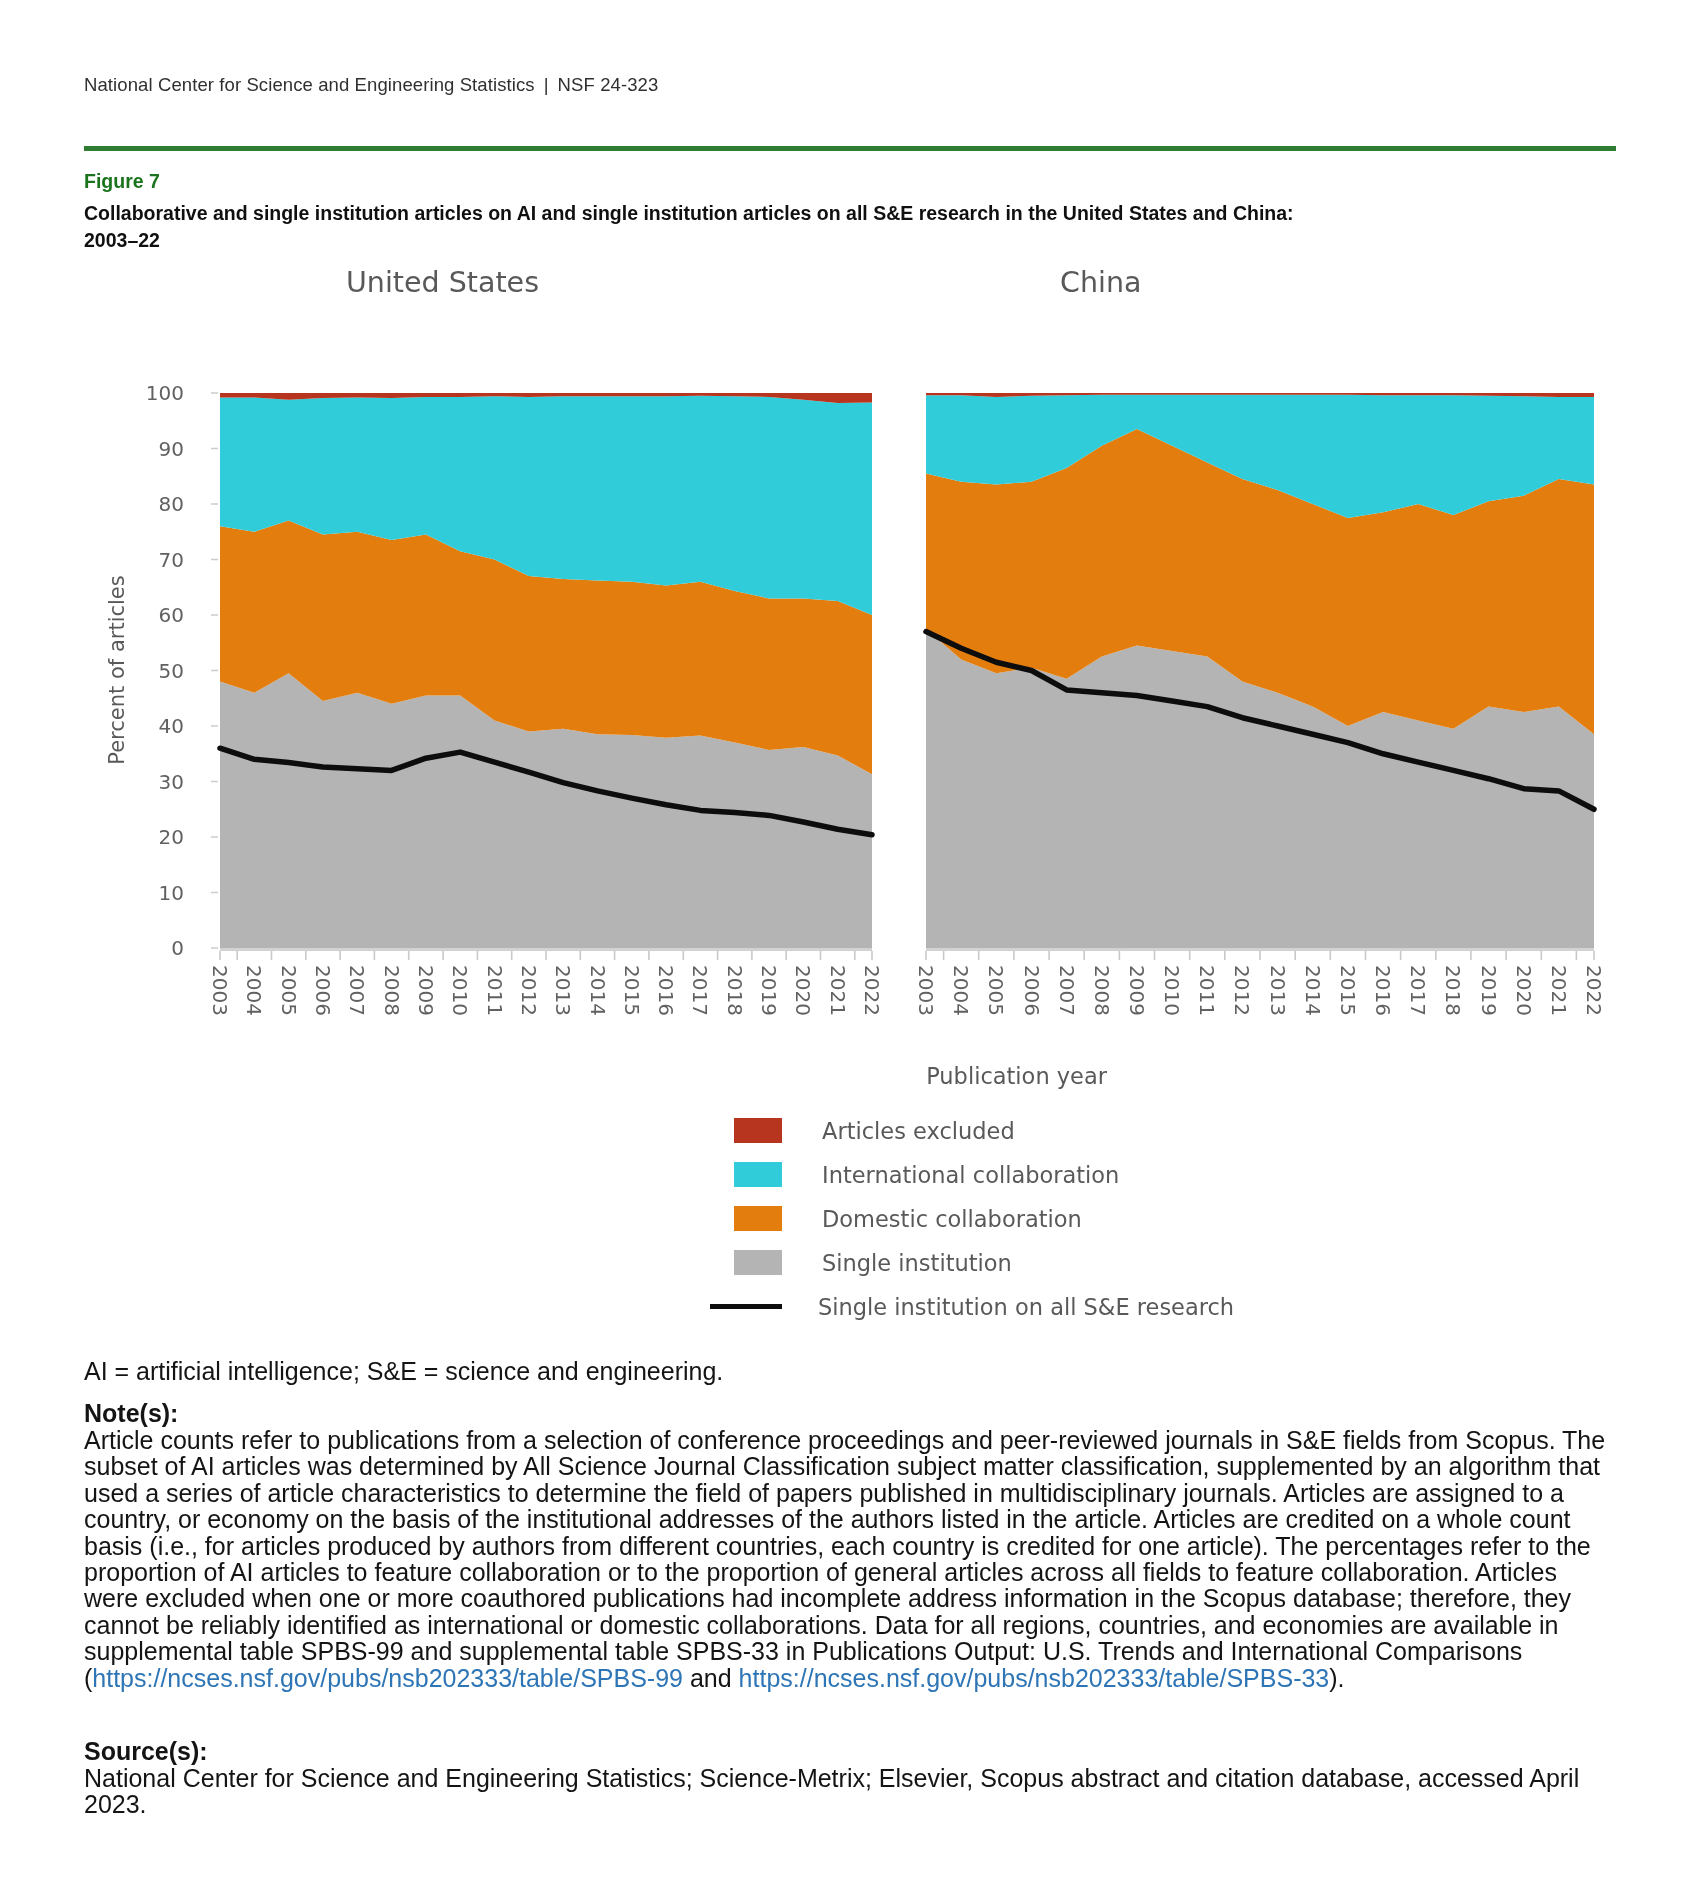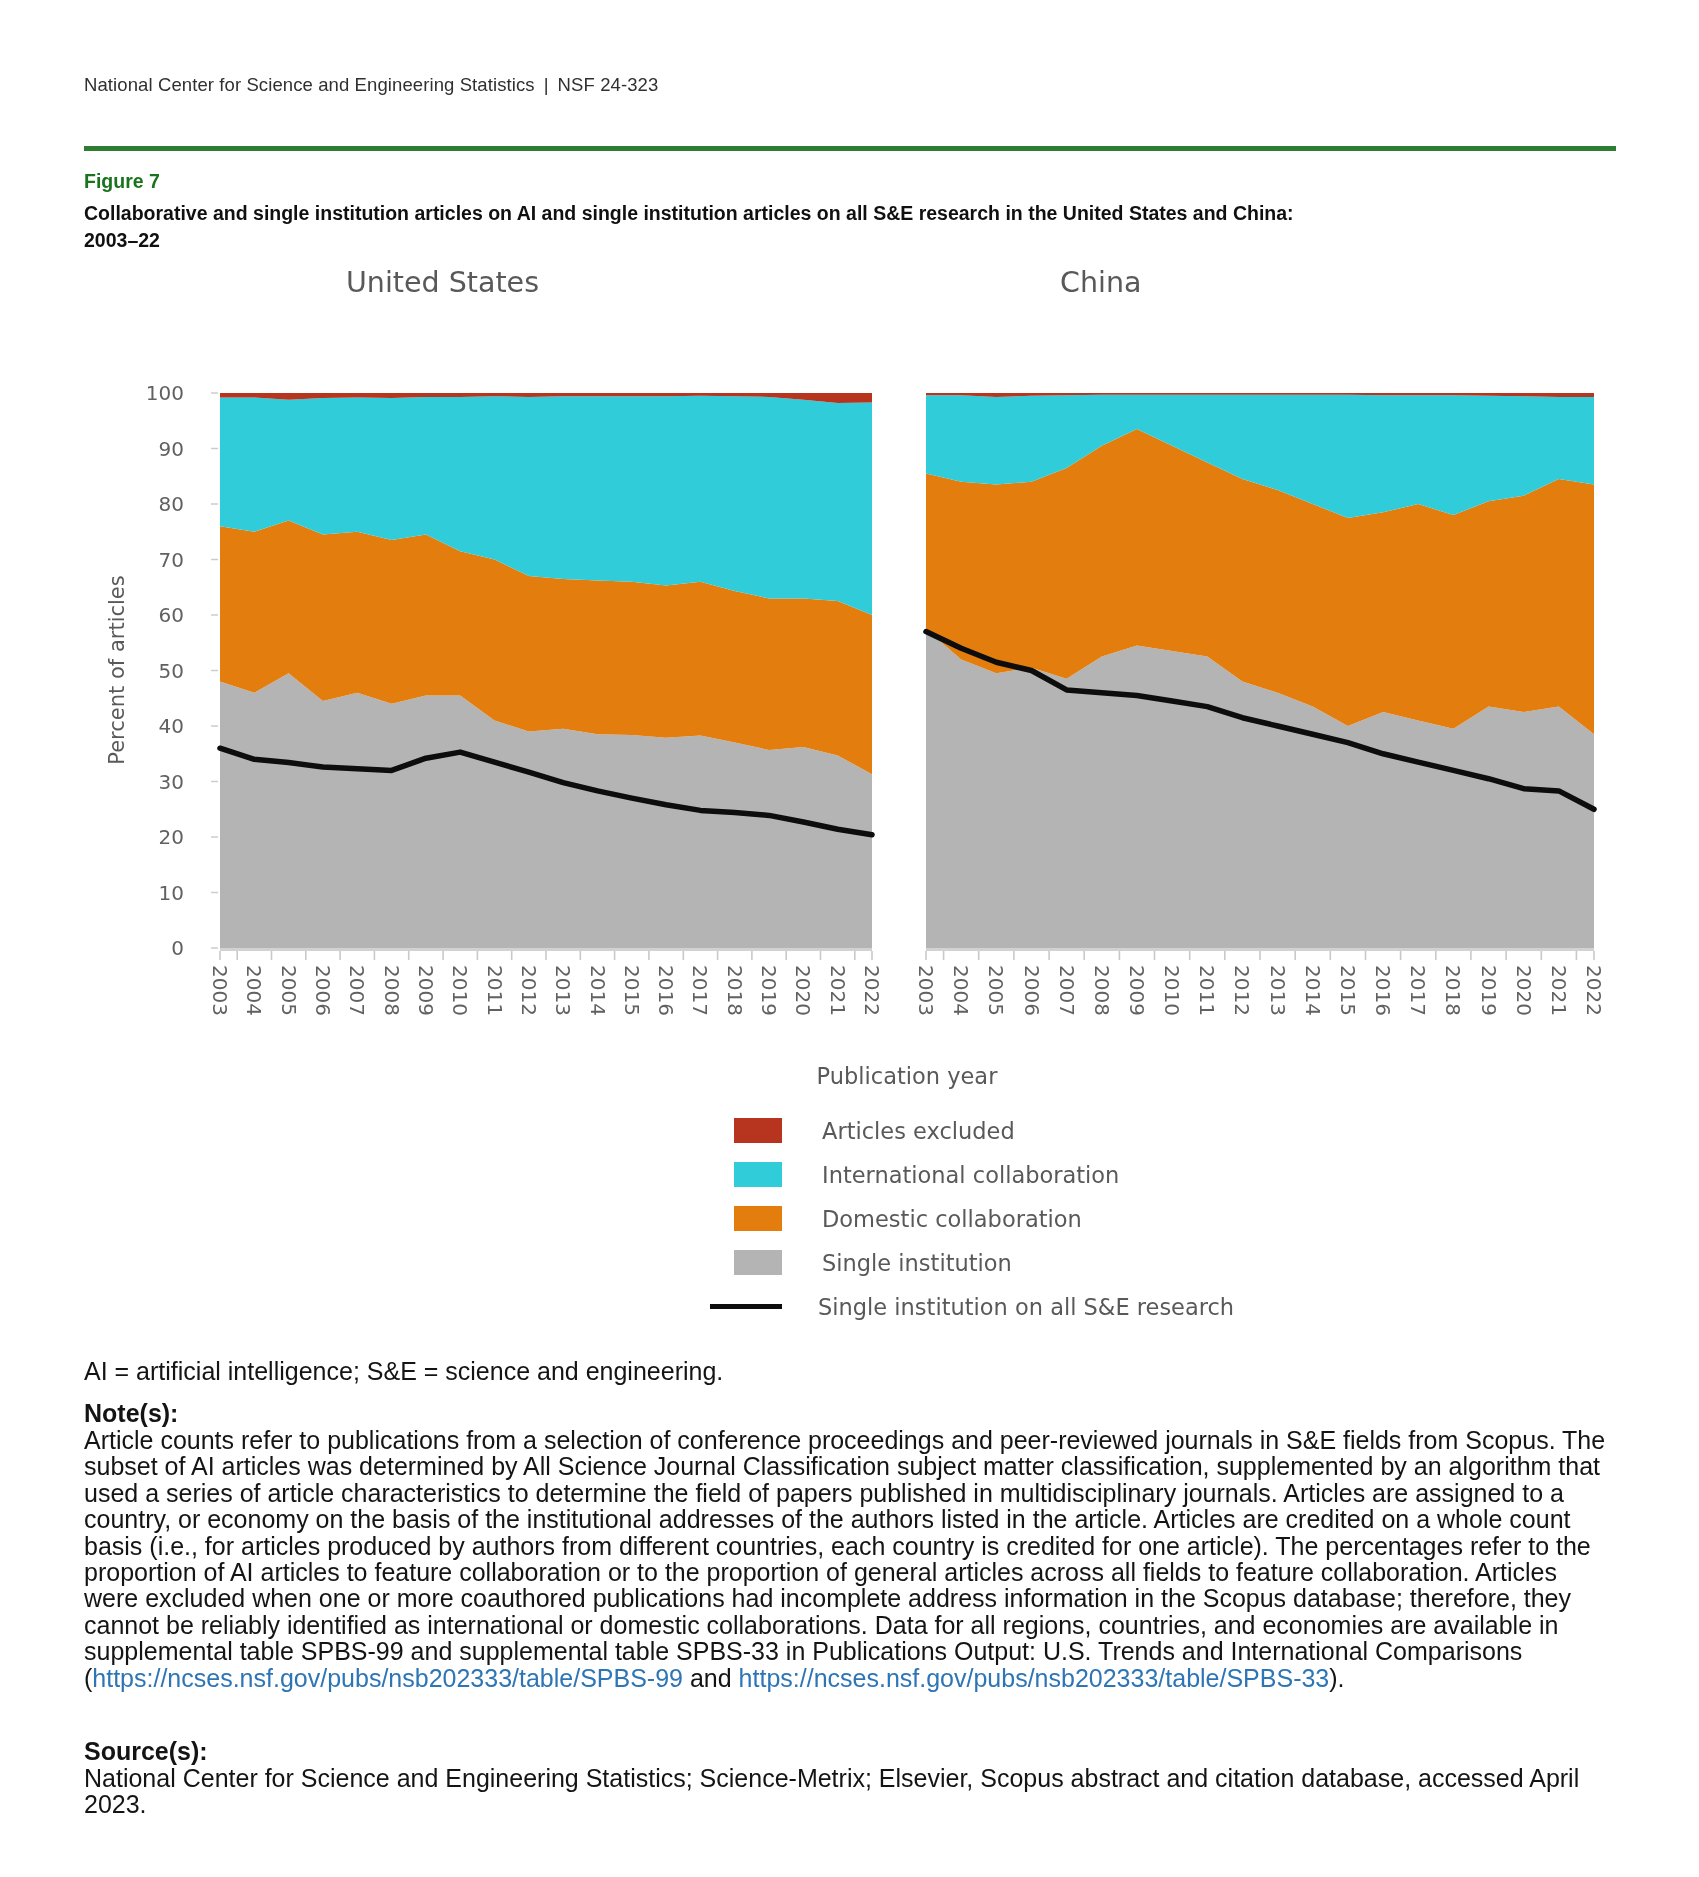--- a/index.html
+++ b/index.html
@@ -160,21 +160,21 @@
       <text transform="translate(1296.1,705) rotate(90)" font-size="20" fill="#616161" text-anchor="start">2016</text>
       <text transform="translate(1331.2,705) rotate(90)" font-size="20" fill="#616161" text-anchor="start">2017</text>
       <text transform="translate(1366.4,705) rotate(90)" font-size="20" fill="#616161" text-anchor="start">2018</text>
       <text transform="translate(1401.5,705) rotate(90)" font-size="20" fill="#616161" text-anchor="start">2019</text>
       <text transform="translate(1436.7,705) rotate(90)" font-size="20" fill="#616161" text-anchor="start">2020</text>
       <text transform="translate(1471.8,705) rotate(90)" font-size="20" fill="#616161" text-anchor="start">2021</text>
       <text transform="translate(1507.0,705) rotate(90)" font-size="20" fill="#616161" text-anchor="start">2022</text>
       <polyline points="846.0,371.6 881.2,388.3 916.3,402.2 951.5,410.5 986.6,429.9 1021.8,432.7 1056.9,435.5 1092.1,441.0 1127.3,446.6 1162.4,457.7 1197.6,466.0 1232.7,474.3 1267.9,482.6 1303.1,493.8 1338.2,502.1 1373.4,510.4 1408.5,518.7 1443.7,528.7 1478.8,530.9 1514.0,549.3" fill="none" stroke="#0d0d0d" stroke-width="5.5" stroke-linejoin="round" stroke-linecap="round"></polyline>
     </svg>
 
-  <div class="abs xlab" style="left:707px;top:1063px;width:400px;">Publication year</div>
+  <div class="abs xlab" style="left:707px;top:1063px;width:400px;text-align:right;">Publication year</div>
 
   <div id="legend" class="abs" style="left:734px;top:1118px;">
       <div class="legend-row">
         <span class="swatch" style="background: rgb(183, 53, 30);"></span>
         <span class="llabel">Articles excluded</span>
       </div>
       <div class="legend-row">
         <span class="swatch" style="background: rgb(48, 204, 217);"></span>
         <span class="llabel">International collaboration</span>
       </div>

